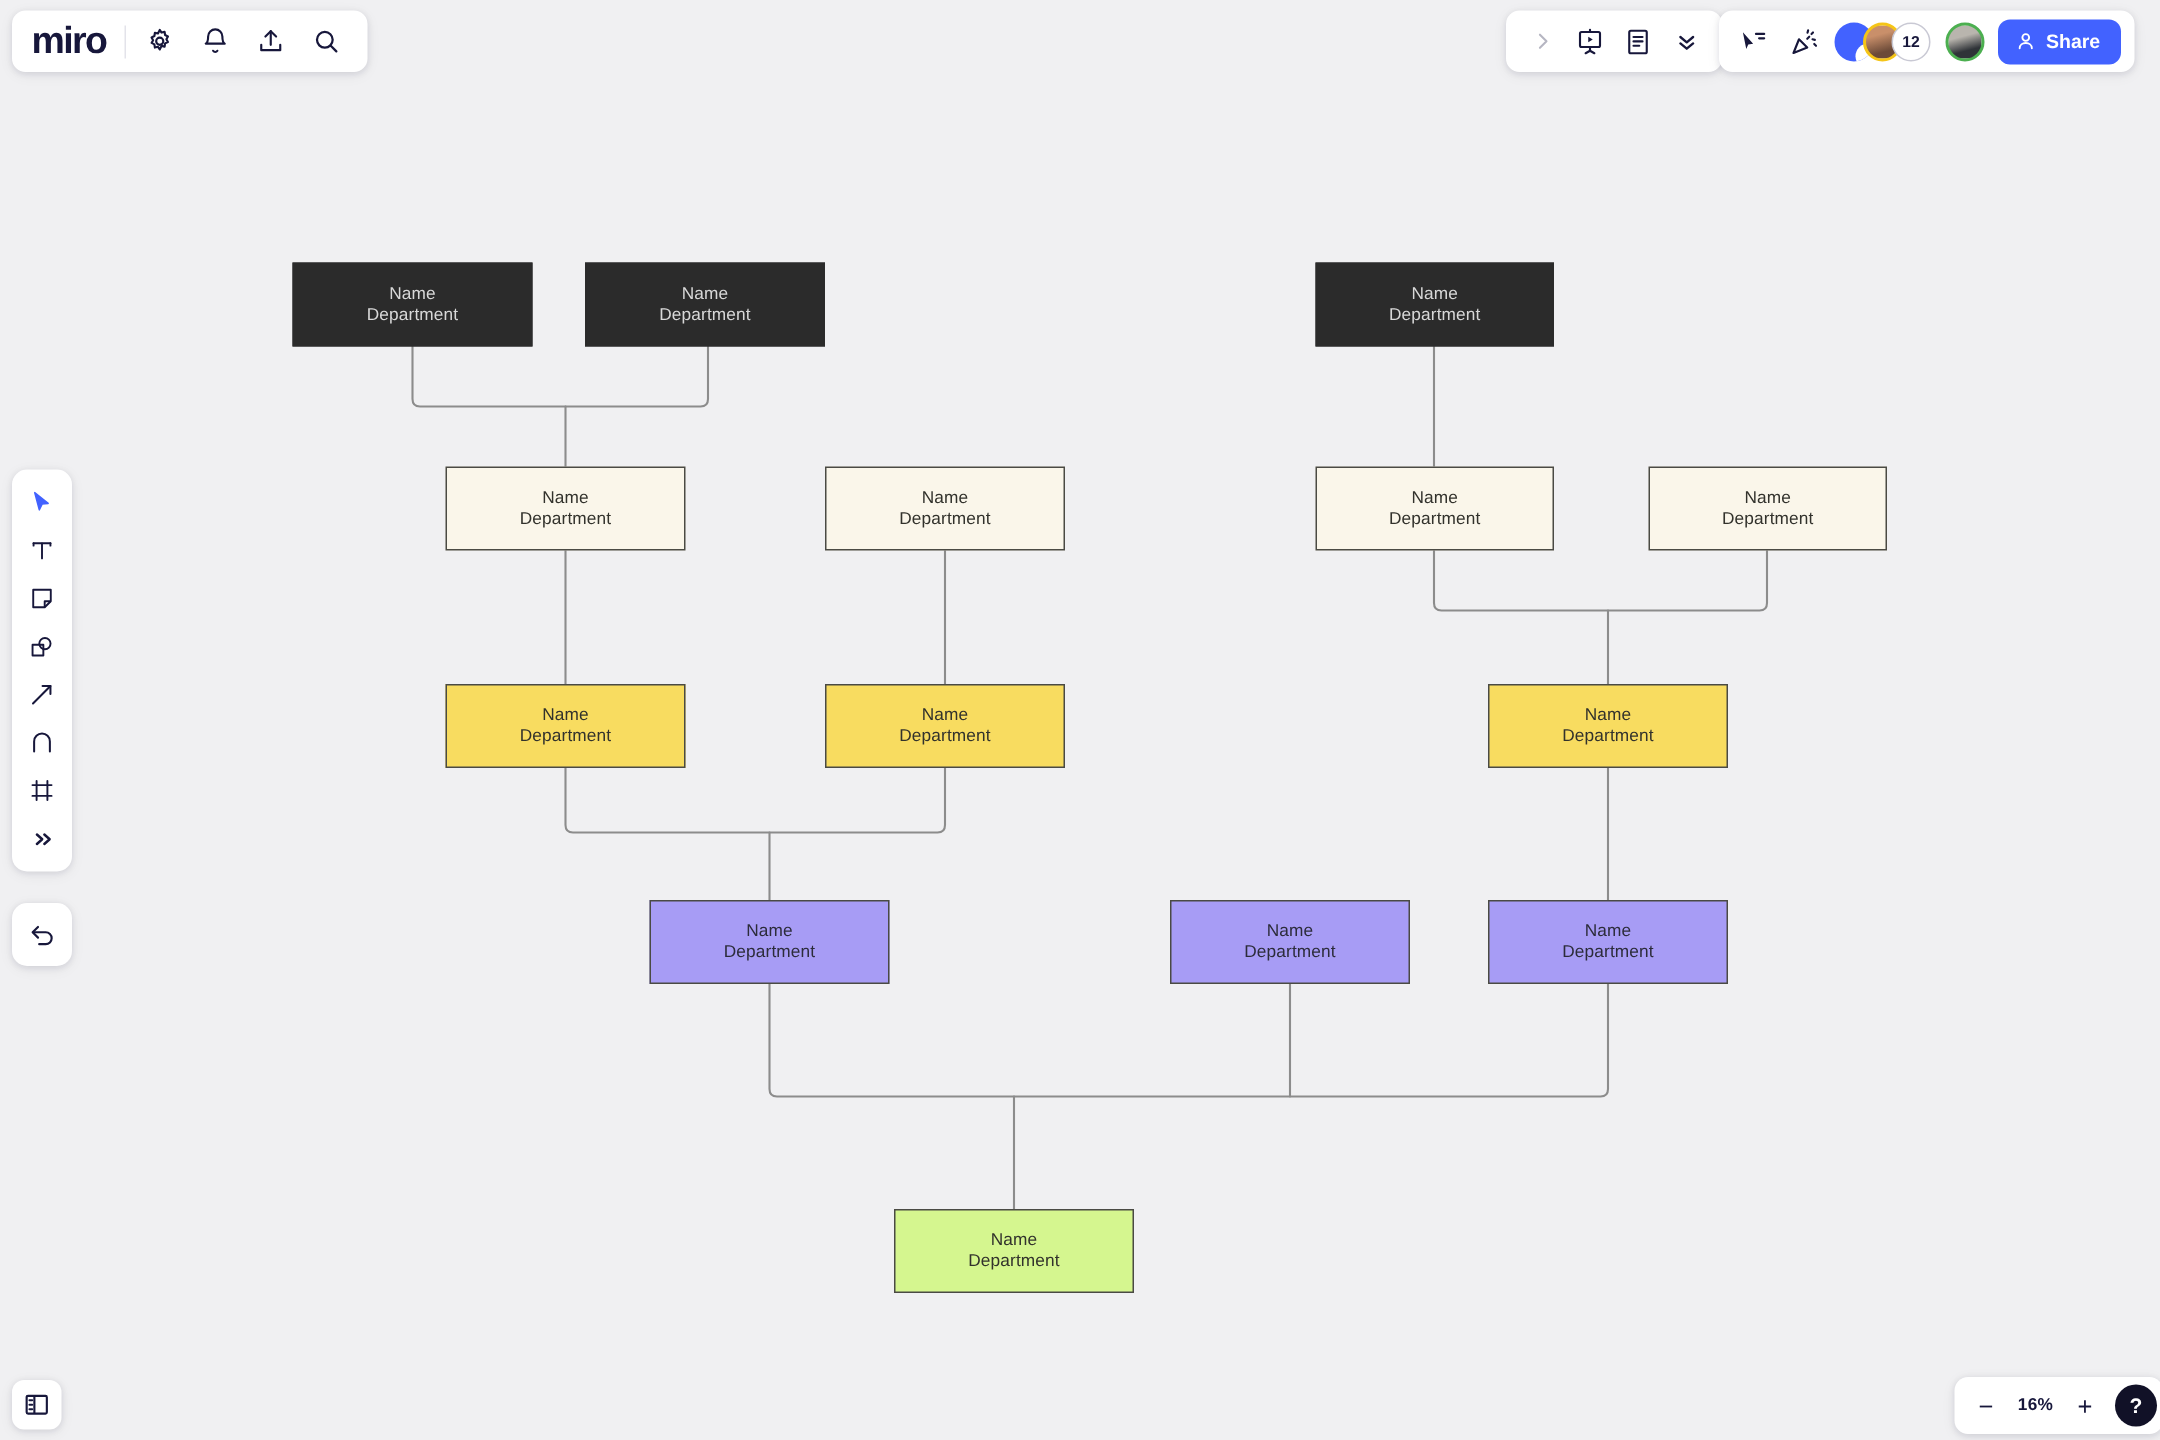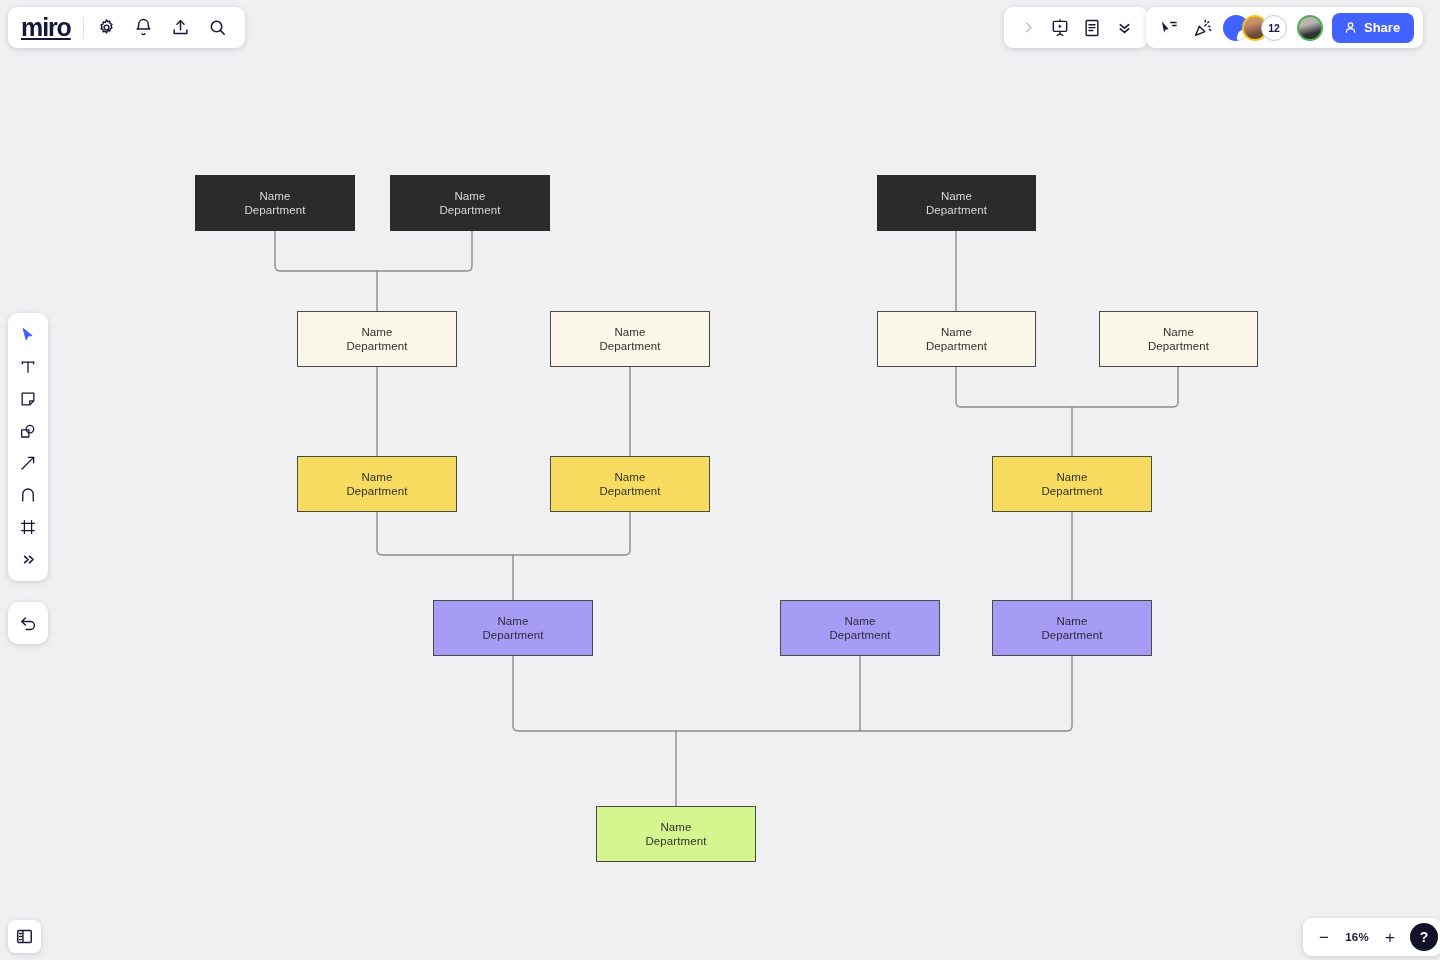--- a/index.html
+++ b/index.html
@@ -38,21 +38,21 @@
   .bar {
     position: absolute;
     background: #fff;
     border-radius: 9px;
     box-shadow: 0 1px 4px rgba(20,20,45,.10), 0 2px 10px rgba(20,20,45,.06);
     display: flex; align-items: center;
   }
   #topleft { left: 8px; top: 7px; height: 41px; padding: 0 13px; gap: 9px; }
   .logo {
     font-size: 25px; font-weight: 700; color: #17173b;
-    letter-spacing: -1.1px; line-height: 1; padding-right: 3px; text-decoration: underline;
+    letter-spacing: -1.1px; line-height: 1; padding-right: 3px;
   }
   .vdiv { width: 1px; height: 22px; background: #e3e3ea; }
   .ico {
     width: 28px; height: 28px;
     display: flex; align-items: center; justify-content: center;
     border-radius: 6px; color: #17173b; cursor: pointer;
   }
   .ico svg { display: block; }
 
   

